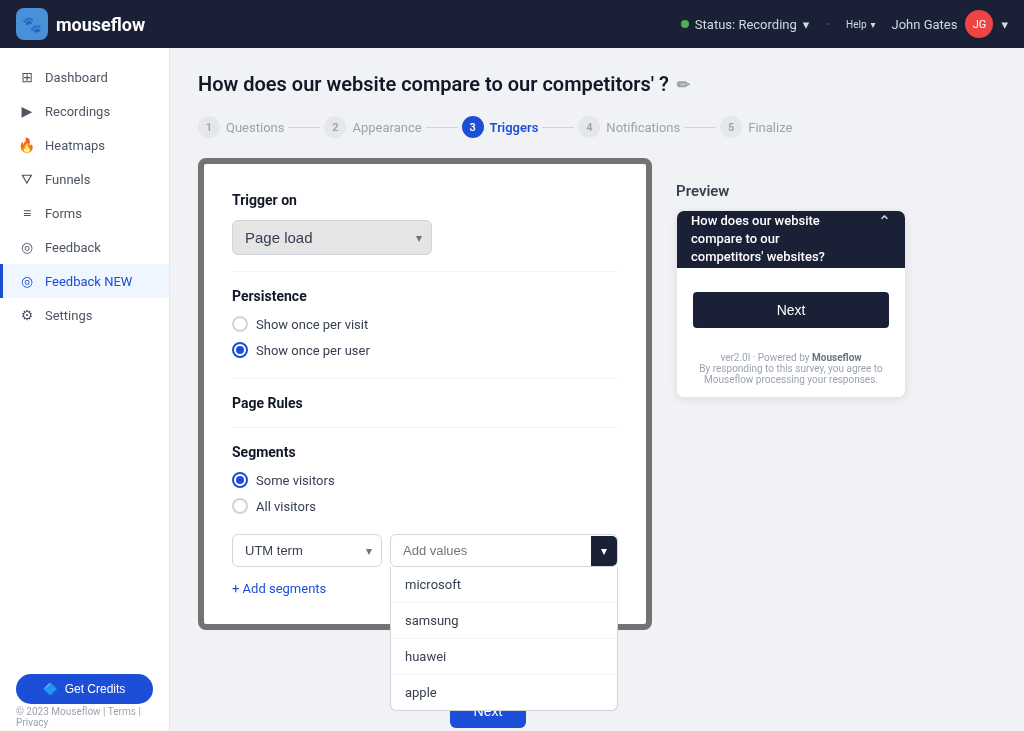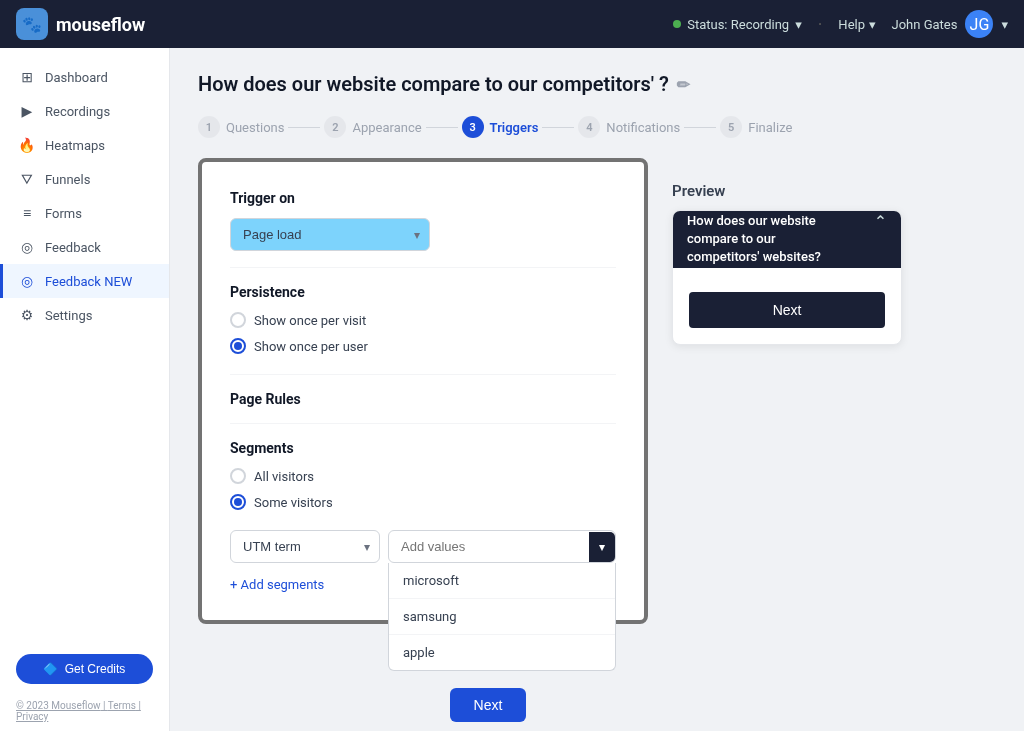--- a/index.html
+++ b/index.html
@@ -15,23 +15,23 @@
       padding: 0 16px;
       gap: 16px;
       flex-shrink: 0;
     }
     .topnav-logo { display: flex; align-items: center; gap: 8px; font-size: 18px; font-weight: 700; color: #fff; }
     .topnav-logo-icon { width: 32px; height: 32px; background: #4a90d9; border-radius: 8px; display: flex; align-items: center; justify-content: center; font-size: 16px; }
     .topnav-spacer { flex: 1; }
     .topnav-status { display: flex; align-items: center; gap: 6px; font-size: 13px; color: #cdd; }
     .topnav-status-dot { width: 8px; height: 8px; background: #4caf50; border-radius: 50%; }
     .topnav-divider { color: #555; font-size: 18px; }
-    .topnav-help { font-size: 13px; color: #cdd; display: flex; align-items: center; gap: 4px; }
+    .topnav-help { font-size: 10px; color: #cdd; display: flex; align-items: center; gap: 4px; }
     .topnav-user { display: flex; align-items: center; gap: 8px; font-size: 13px; color: #cdd; }
-    .topnav-avatar { width: 28px; height: 28px; background: #3b82f6; border-radius: 50%; display: flex; align-items: center; justify-content: center; font-size: 16px; color: #fff; overflow: hidden; }
+    .topnav-avatar { width: 28px; height: 28px; background: #ef4444; border-radius: 50%; display: flex; align-items: center; justify-content: center; font-size: 11px; color: #fff; overflow: hidden; }
 
     
     .layout { display: flex; flex: 1; }
 
     
     .sidebar {
       width: 170px;
       background: #fff;
       border-right: 1px solid #e5e7eb;
       display: flex;
@@ -63,21 +63,21 @@
       border-radius: 20px;
       padding: 8px 14px;
       font-size: 12px;
       cursor: pointer;
       display: flex;
       align-items: center;
       gap: 6px;
       width: 100%;
       justify-content: center;
     }
-    .sidebar-legal { font-size: 10px; color: #9ca3af; margin-top: 16px; text-decoration: underline; }
+    .sidebar-legal { font-size: 10px; color: #9ca3af; margin-top: 2px; }
     .sidebar-legal a { color: #9ca3af; text-decoration: none; }
 
     
     .main { flex: 1; padding: 24px 24px 24px 28px; overflow: auto; }
     .page-title { font-size: 20px; font-weight: 600; color: #111827; margin-bottom: 20px; display: flex; align-items: center; gap: 8px; }
     .edit-icon { color: #9ca3af; font-size: 16px; cursor: pointer; }
 
     
     .steps { display: flex; align-items: center; gap: 0; margin-bottom: 20px; }
     .step { display: flex; align-items: center; gap: 6px; font-size: 13px; color: #9ca3af; }
@@ -88,38 +88,38 @@
       background: #e5e7eb; color: #9ca3af;
     }
     .step.active .step-num { background: #1d4ed8; color: #fff; }
     .step.active .step-label { color: #1d4ed8; font-weight: 600; }
     .step-sep { width: 32px; height: 1px; background: #d1d5db; margin: 0 4px; }
 
     
     .card {
       background: #fff;
       border-radius: 8px;
-      border: 4px solid #737373;
+      border: 6px solid #737373;
       padding: 28px;
       margin-bottom: 20px;
       max-width: 580px;
       position: relative;
     }
 
     
     .section-label { font-size: 14px; font-weight: 700; color: #111827; margin-bottom: 12px; }
 
     
     .dropdown-wrapper { position: relative; display: inline-block; }
     .dropdown-select {
-      background: #7dd3fc;
+      background: #e5e5e5;
       border: 1px solid #d1d5db;
       border-radius: 6px;
       padding: 8px 36px 8px 12px;
-      font-size: 13px;
+      font-size: 15px;
       color: #374151;
       appearance: none;
       cursor: pointer;
       min-width: 200px;
       outline: none;
     }
     .dropdown-arrow {
       position: absolute;
       right: 10px;
       top: 50%;
@@ -419,26 +419,26 @@
 
         
         <div class="section-label">Page Rules</div>
 
         <hr class="divider-line">
 
         
         <div class="section-label">Segments</div>
         <div class="radio-group">
           <label class="radio-item">
+            <div class="radio-input checked"></div>
+            <span>Some visitors</span>
+          </label>
+          <label class="radio-item">
             <div class="radio-input"></div>
             <span>All visitors</span>
-          </label>
-          <label class="radio-item">
-            <div class="radio-input checked"></div>
-            <span>Some visitors</span>
           </label>
         </div>
 
         
         <div class="segments-row">
           <div class="dropdown-wrapper">
             <select class="utm-select">
               <option>UTM term</option>
               <option>UTM source</option>
               <option>UTM medium</option>
@@ -450,20 +450,21 @@
 
           <div style="position:relative;">
             <div class="values-input-wrapper">
               <input class="values-input" type="text" placeholder="Add values" style="">
               <button class="values-btn">▾</button>
             </div>
 
             <div class="values-dropdown">
               <div class="values-dropdown-item">microsoft</div>
               <div class="values-dropdown-item">samsung</div>
+              <div class="values-dropdown-item">huawei</div>
               <div class="values-dropdown-item">apple</div>
 
             </div>
           </div>
         </div>
 
         <div class="add-segments">
           <span>+ Add segments</span>
         </div>
 
@@ -475,20 +476,24 @@
           <div class="preview-card">
             <div class="preview-header">
               <span class="preview-header-text">How does our website compare to our competitors' websites?</span>
               <span class="preview-collapse">⌃</span>
             </div>
             <div class="preview-body">
               <button class="preview-next-btn">
                 <span>Next</span>
               </button>
             </div>
+            <div class="preview-footer">
+              <div>ver2.0l · Powered by <strong>Mouseflow</strong></div>
+              <div>By responding to this survey, you agree to Mouseflow processing your responses.</div>
+            </div>
           </div>
         </div>
       </div>
 
     </div>
 
     <div class="footer-actions">
       <button class="back-btn">Back</button>
       <button class="next-btn">Next</button>
     </div>

